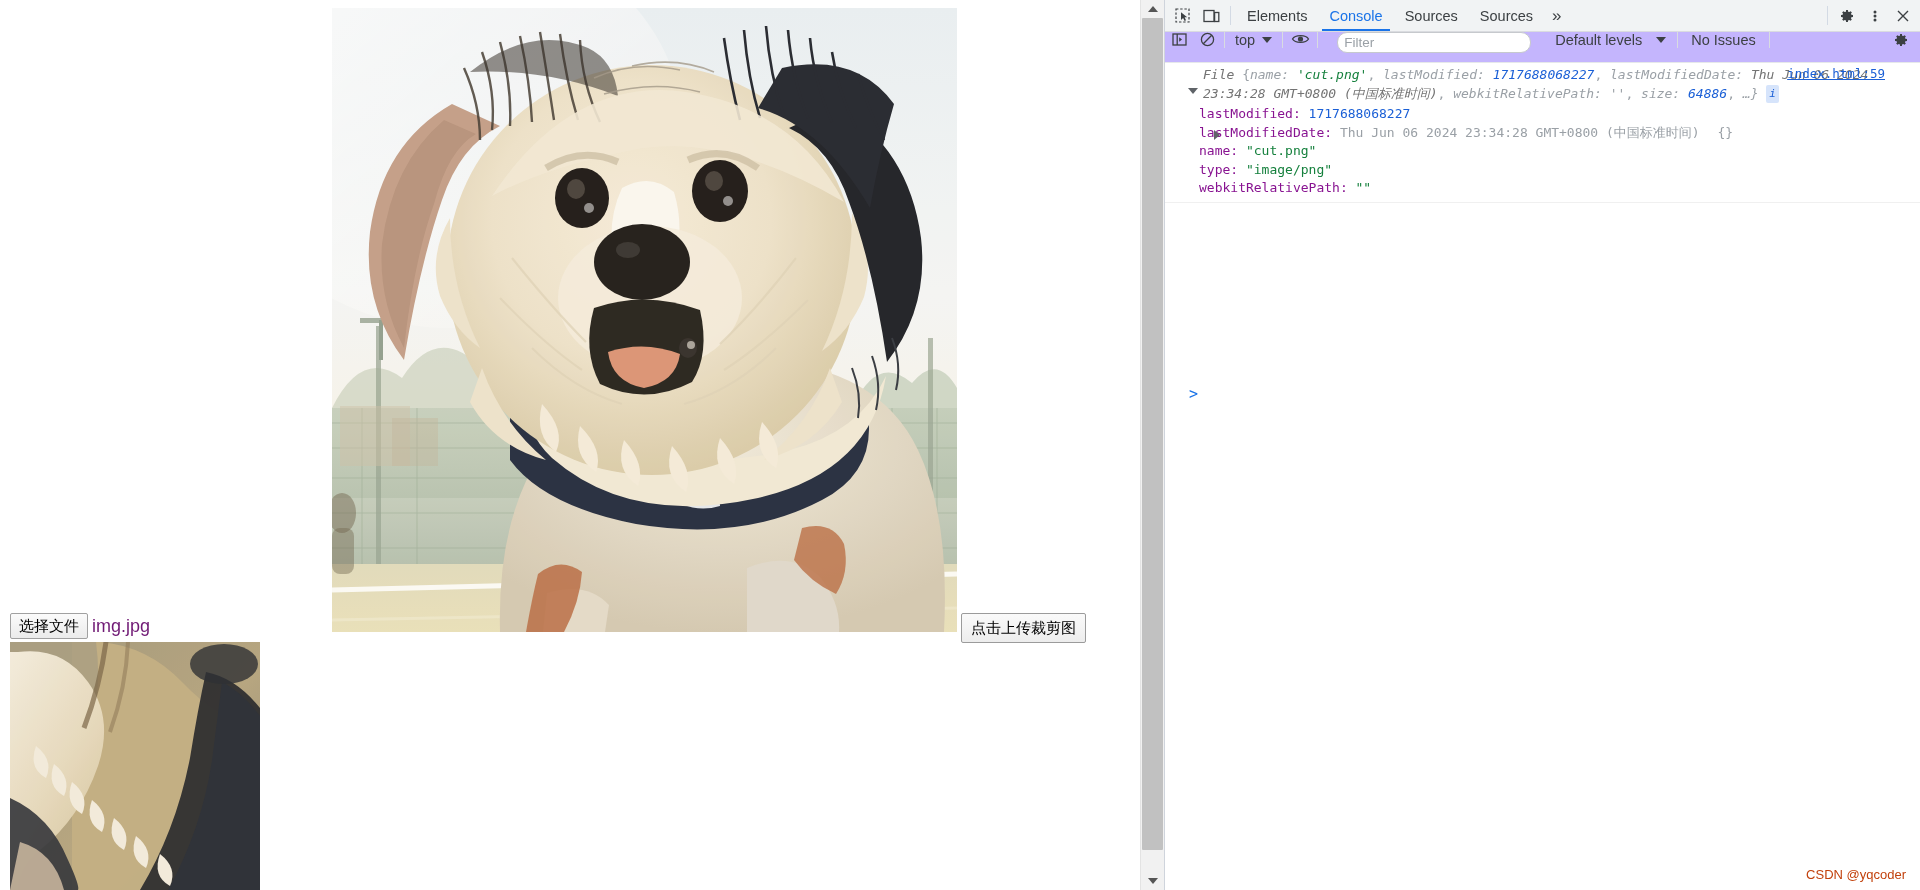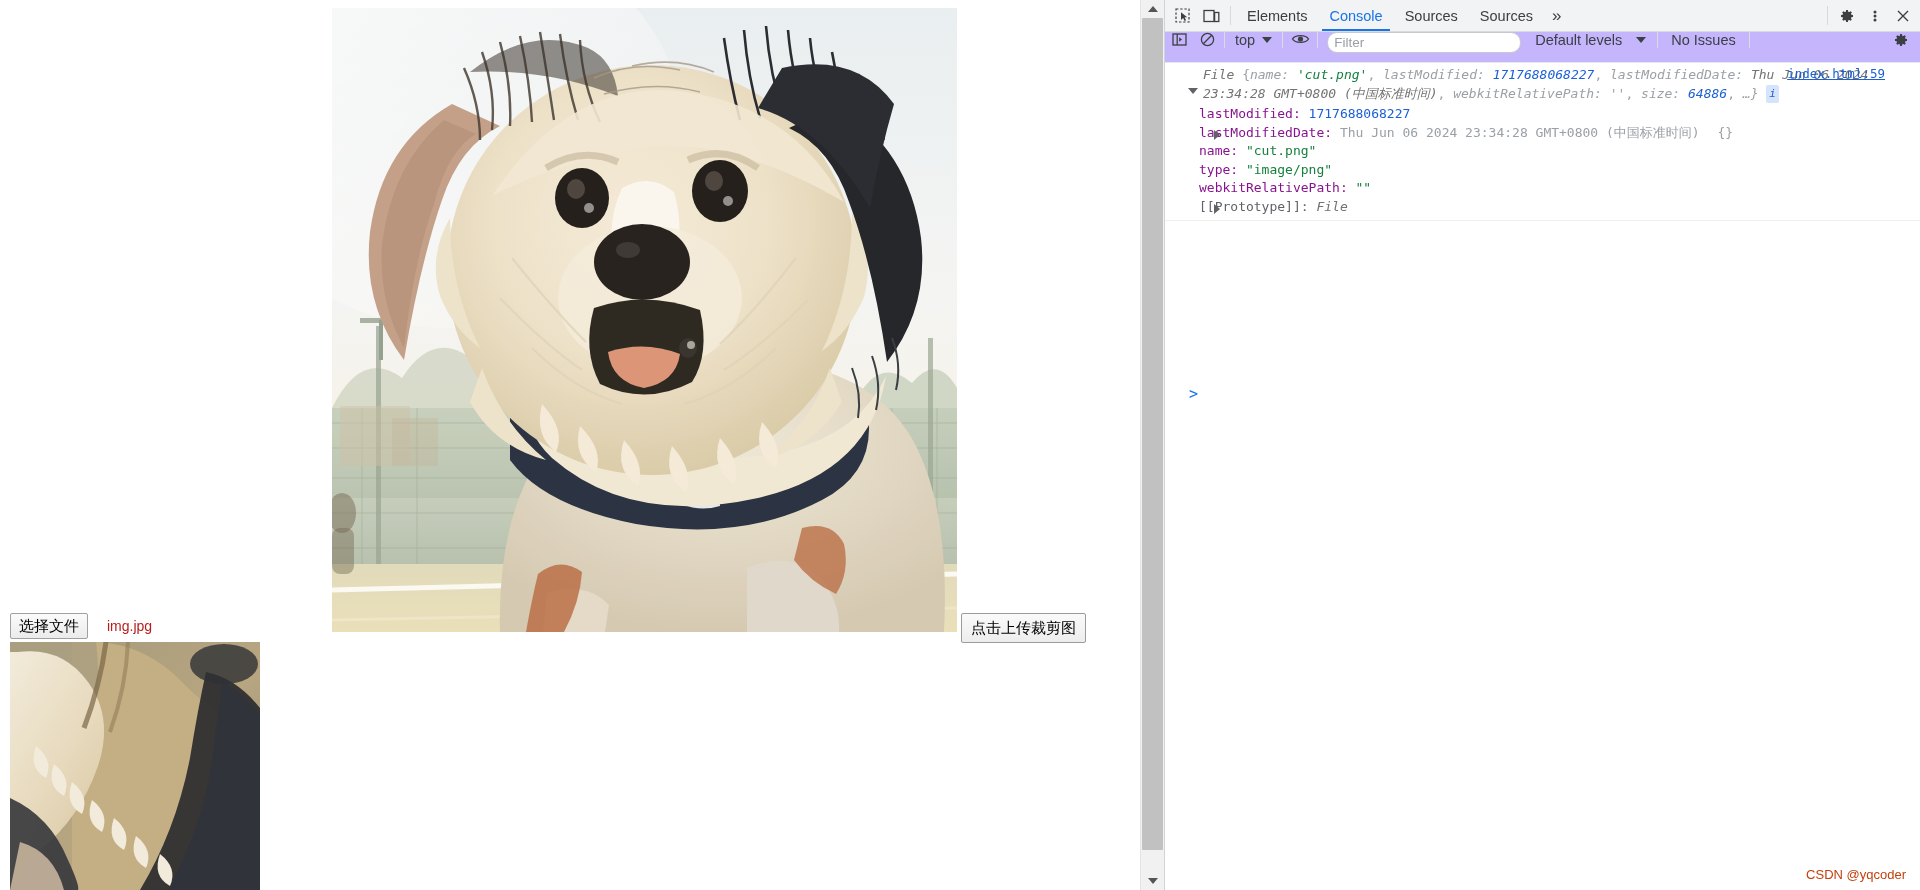--- a/index.html
+++ b/index.html
@@ -74,23 +74,23 @@
     font-size: 15px;
     color: #000;
     background: linear-gradient(#fbfbfb, #ebebeb);
     border: 1px solid #a1a1a1;
     border-radius: 2px;
     white-space: nowrap;
     cursor: pointer;
     font-family: "DejaVu Sans", "Liberation Sans", sans-serif;
   }
   #file-name {
-    margin-left: 19px;
-    font-size: 14px;
-    color: #b91c1c;
+    margin-left: 4px;
+    font-size: 18px;
+    color: #701a75;
     font-family: "Liberation Sans", sans-serif;
     white-space: nowrap;
   }
 
   
   #preview-wrap {
     position: absolute;
     left: 10px;
     top: 642px;
     width: 250px;
@@ -229,21 +229,21 @@
   }
   .caret-down {
     width: 0; height: 0;
     border-left: 5px solid transparent;
     border-right: 5px solid transparent;
     border-top: 6px solid #3c4043;
   }
   #filter-input {
     width: 180px;
     height: 19px;
-    margin: 0 6px;
+    margin: 0 16px;
     padding: 0 6px;
     font-size: 13.5px;
     border: 1px solid #c6c9cd;
     border-radius: 10px;
     background: #fff;
     color: #202124;
     outline: none;
     font-family: "Liberation Sans", sans-serif;
   }
   #filter-input::placeholder { color: #9aa0a6; }
@@ -771,25 +771,20 @@
           <div class="prop-row">
             <span class="prop-name">type:</span>
             <span class="v-str">"image/png"</span>
           </div>
 
           <div class="prop-row">
             <span class="prop-name">webkitRelativePath:</span>
             <span class="v-str">""</span>
           </div>
 
-          <div class="prop-row">
-            <span class="disc"><span class="tri-right"></span></span>
-            <span class="prop-proto">[[Prototype]]:</span>
-            <span class="ctor">File</span>
-          </div>
 
         </div>
       </div>
 
       <div id="console-prompt">&gt;</div>
     </div>
   </div>
 
   <div id="watermark">CSDN @yqcoder</div>
 </div>

